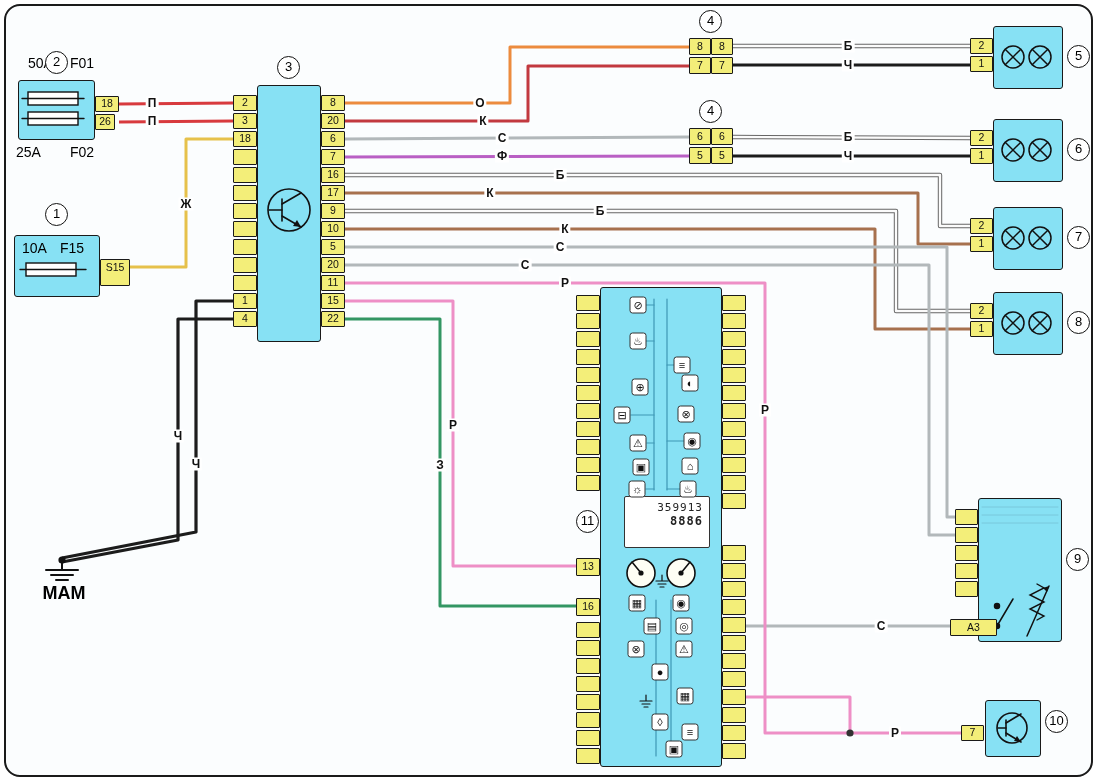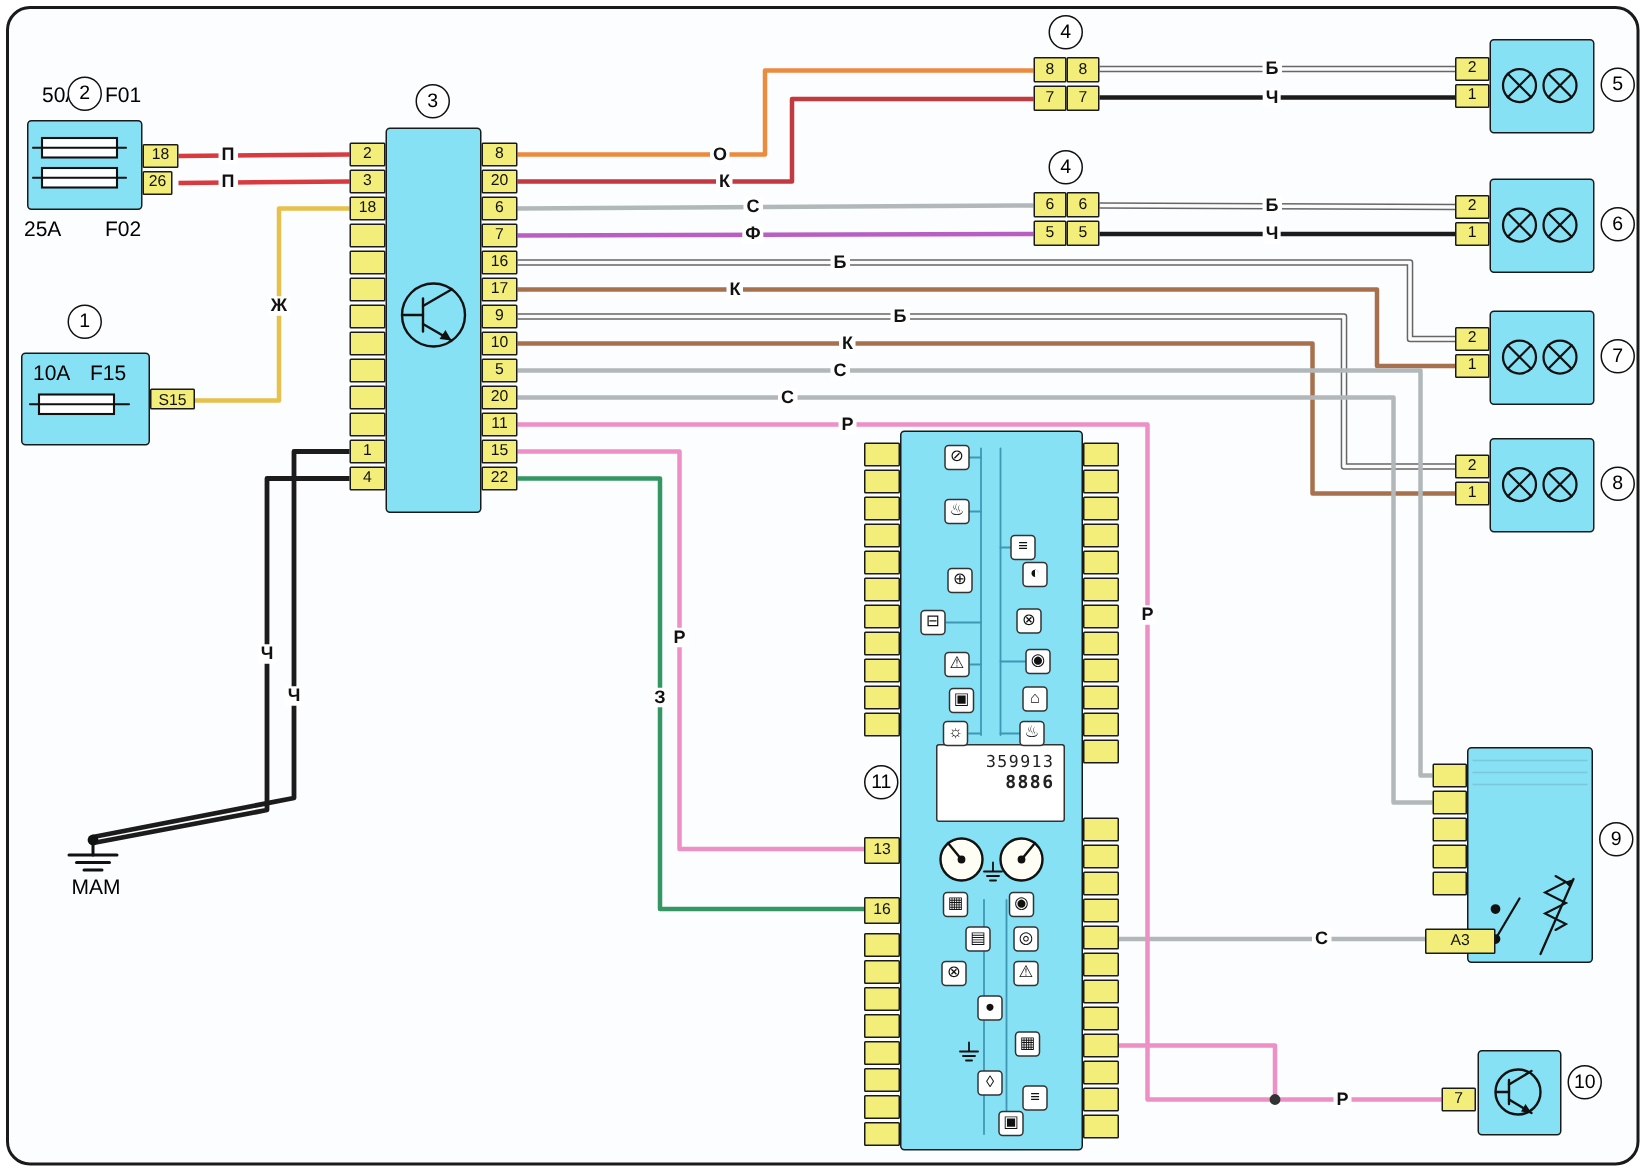--- a/index.html
+++ b/index.html
@@ -8,21 +8,21 @@
   svg.layer{position:absolute;left:0;top:0;pointer-events:none;}
   .box{position:absolute;background:#87e1f4;border:1.6px solid #1a1a1a;border-radius:3px;box-sizing:border-box;}
   .pin{position:absolute;background:#f3ee79;border:1.4px solid #1a1a1a;font-size:10.5px;font-weight:500;text-align:center;color:#111;box-sizing:border-box;border-radius:1px;}
   .cn{position:absolute;width:23px;height:23px;border:1.7px solid #111;border-radius:50%;background:#fff;font-size:13px;font-weight:500;text-align:center;line-height:20px;box-sizing:border-box;color:#000;}
   .lbl{position:absolute;font-size:14px;color:#000;white-space:nowrap;}
   .wl{position:absolute;transform:translate(-50%,-50%);background:#fff;padding:0 2px;font-size:12px;font-weight:700;line-height:13px;color:#111;}
   .cicon{position:absolute;transform:translate(-50%,-50%);width:17px;height:17px;background:#fff;border:1px solid #333;border-radius:3px;font-size:11px;line-height:15px;text-align:center;color:#111;box-sizing:border-box;}
   #lcd{position:absolute;left:624px;top:496px;width:86px;height:52px;background:#fff;border:1.4px solid #333;border-radius:2px;font-family:"DejaVu Sans Mono",monospace;text-align:right;padding:4px 6px;box-sizing:border-box;color:#222;}
   #lcd .l1{font-size:11px;letter-spacing:1px;}
   #lcd .l2{font-size:12px;font-weight:700;letter-spacing:1px;}
-  #mam{position:absolute;left:38px;top:583px;width:52px;text-align:center;font-size:14px;font-weight:400;}
+  #mam{position:absolute;left:38px;top:583px;width:52px;text-align:center;font-size:18px;font-weight:700;}
 </style>
 </head>
 <body>
 
 <div id="canvas">
   <div id="frame"></div>
 
   <svg class="layer" width="1097" height="781">
     <g fill="none" stroke-linejoin="round" stroke-linecap="butt">
 
@@ -221,21 +221,21 @@
         <circle cx="681" cy="573" r="14" fill="#fefef4"></circle>
           <path d="M681,573 L690,562"></path>
           <circle cx="681" cy="573" r="1.8" fill="#111"></circle>
       </g>
     </g>
   </svg>
 
   <div id="overlay">
       <div class="pin" style="left: 95px; top: 96px; width: 24px; height: 16px; line-height: 13px;">18</div>
       <div class="pin" style="left: 95px; top: 114px; width: 20px; height: 16px; line-height: 13px;">26</div>
-      <div class="pin" style="left: 100px; top: 259px; width: 30px; height: 14px; line-height: 14px;">S15</div>
+      <div class="pin" style="left: 100px; top: 259px; width: 30px; height: 27px; line-height: 14px;">S15</div>
       <div class="pin" style="left: 233px; top: 95px; width: 24px; height: 16px; line-height: 13px;">2</div>
       <div class="pin" style="left: 233px; top: 113px; width: 24px; height: 16px; line-height: 13px;">3</div>
       <div class="pin" style="left: 233px; top: 131px; width: 24px; height: 16px; line-height: 13px;">18</div>
       <div class="pin" style="left: 233px; top: 149px; width: 24px; height: 16px; line-height: 13px;"></div>
       <div class="pin" style="left: 233px; top: 167px; width: 24px; height: 16px; line-height: 13px;"></div>
       <div class="pin" style="left: 233px; top: 185px; width: 24px; height: 16px; line-height: 13px;"></div>
       <div class="pin" style="left: 233px; top: 203px; width: 24px; height: 16px; line-height: 13px;"></div>
       <div class="pin" style="left: 233px; top: 221px; width: 24px; height: 16px; line-height: 13px;"></div>
       <div class="pin" style="left: 233px; top: 239px; width: 24px; height: 16px; line-height: 13px;"></div>
       <div class="pin" style="left: 233px; top: 257px; width: 24px; height: 16px; line-height: 13px;"></div>

